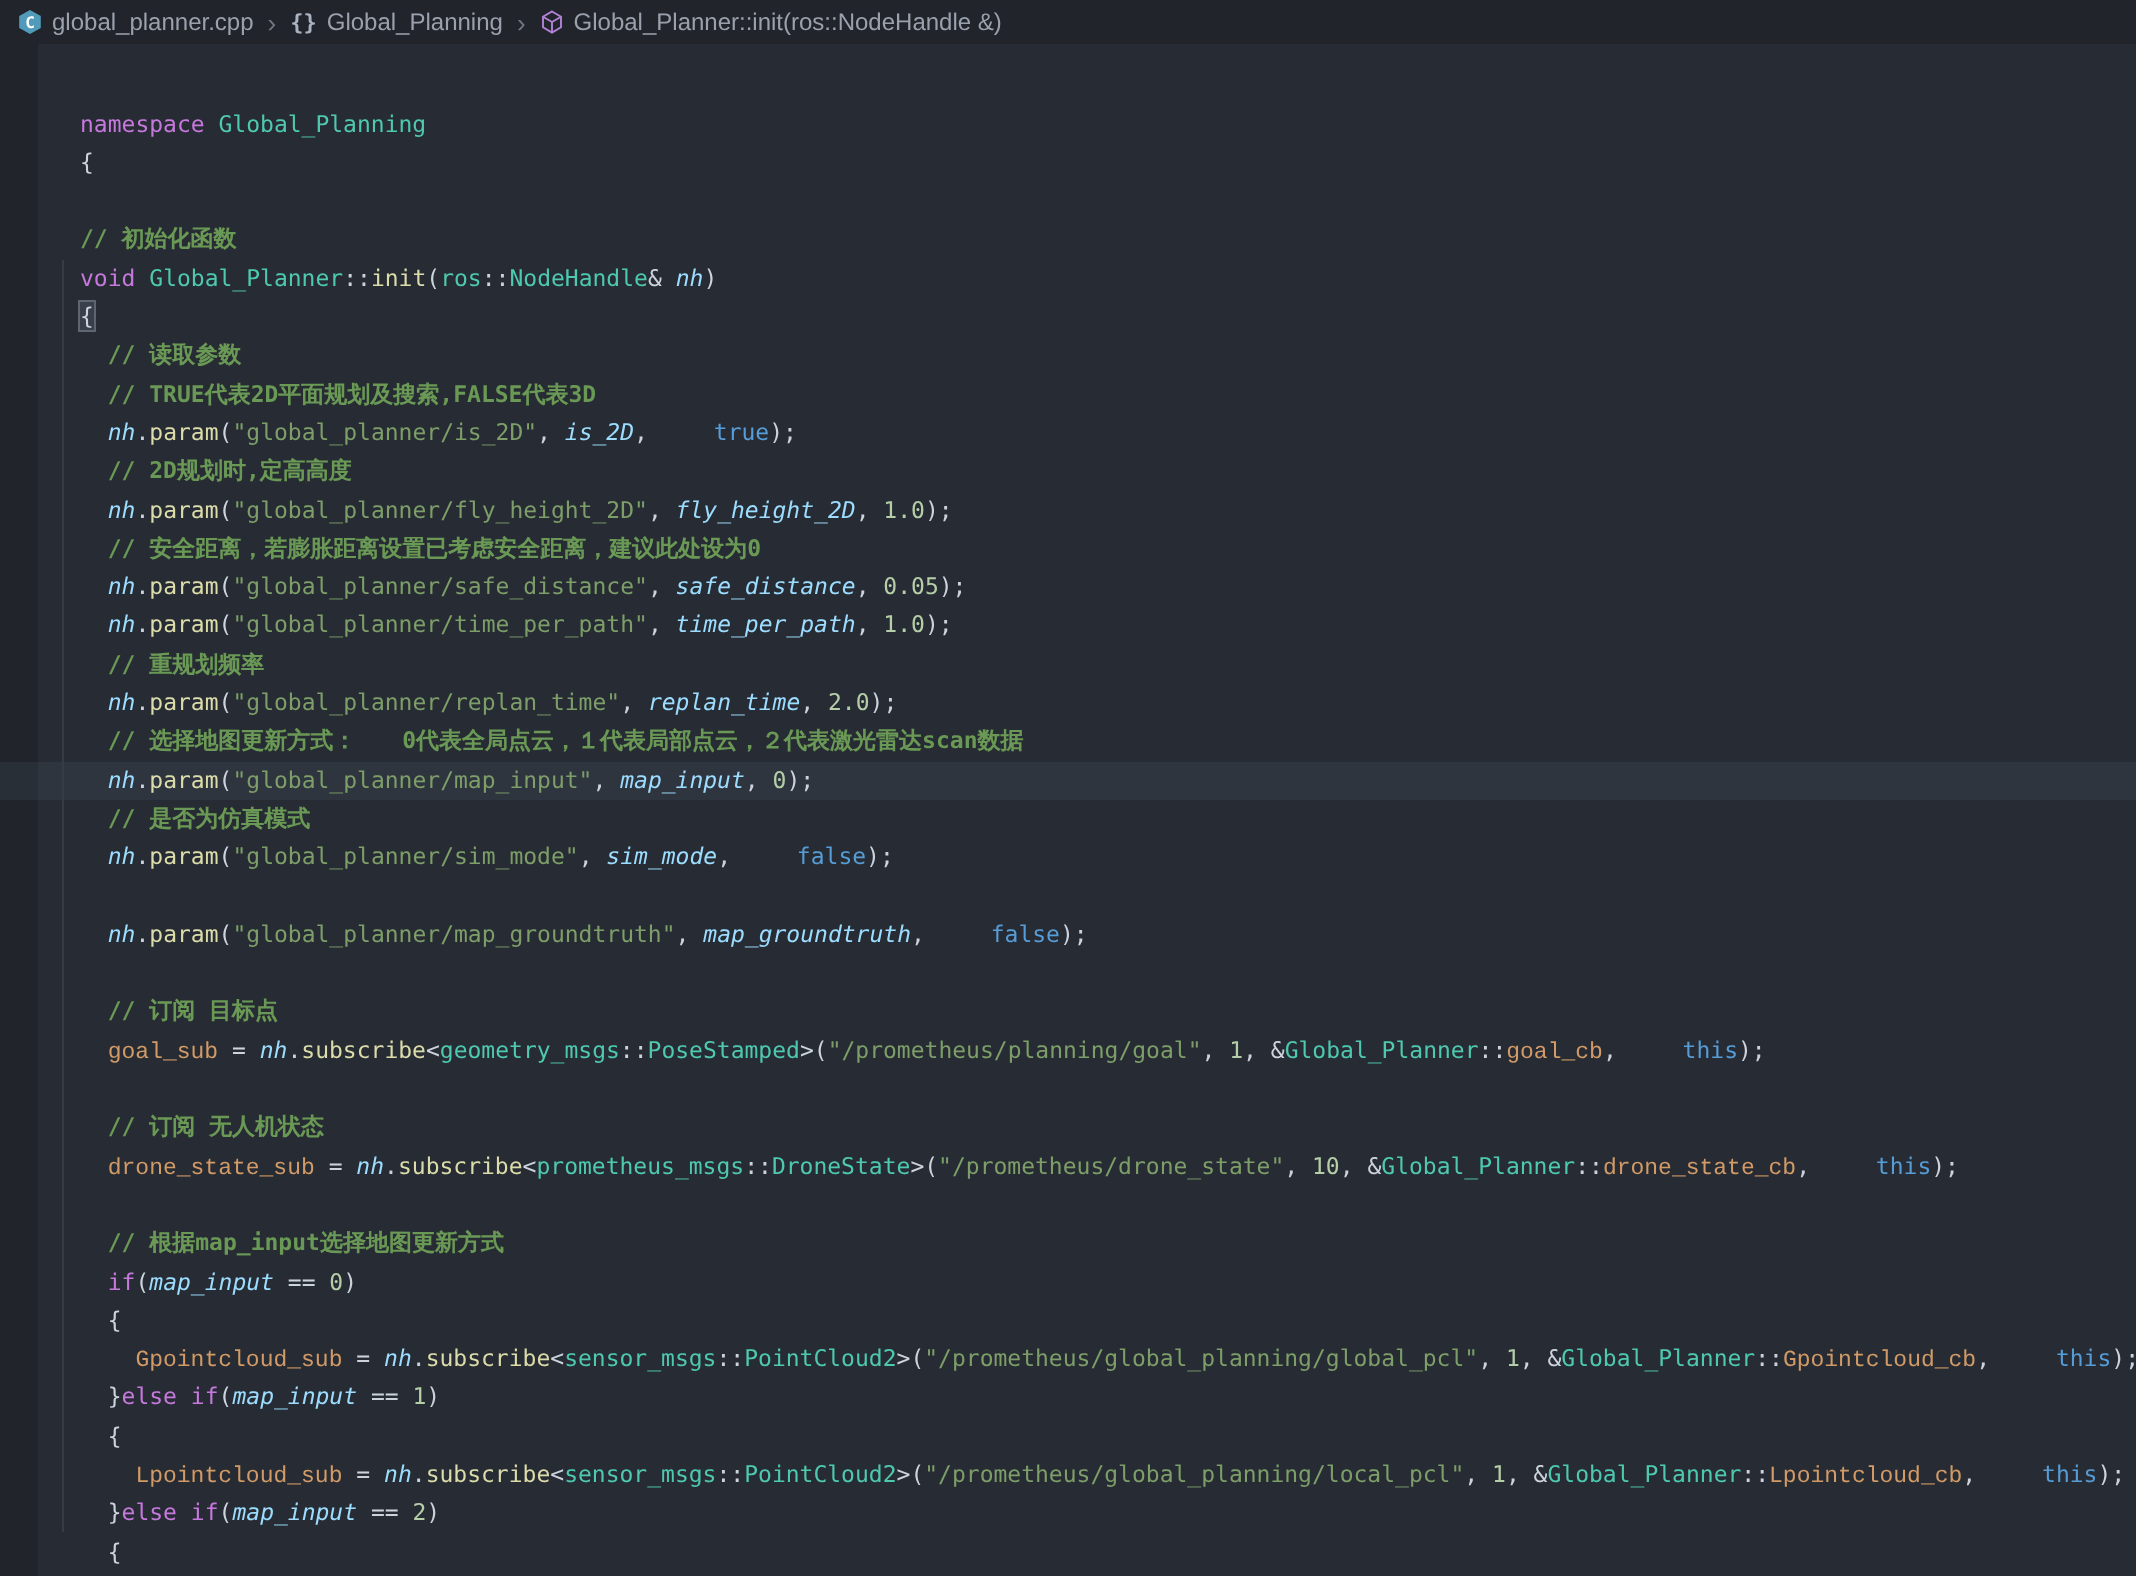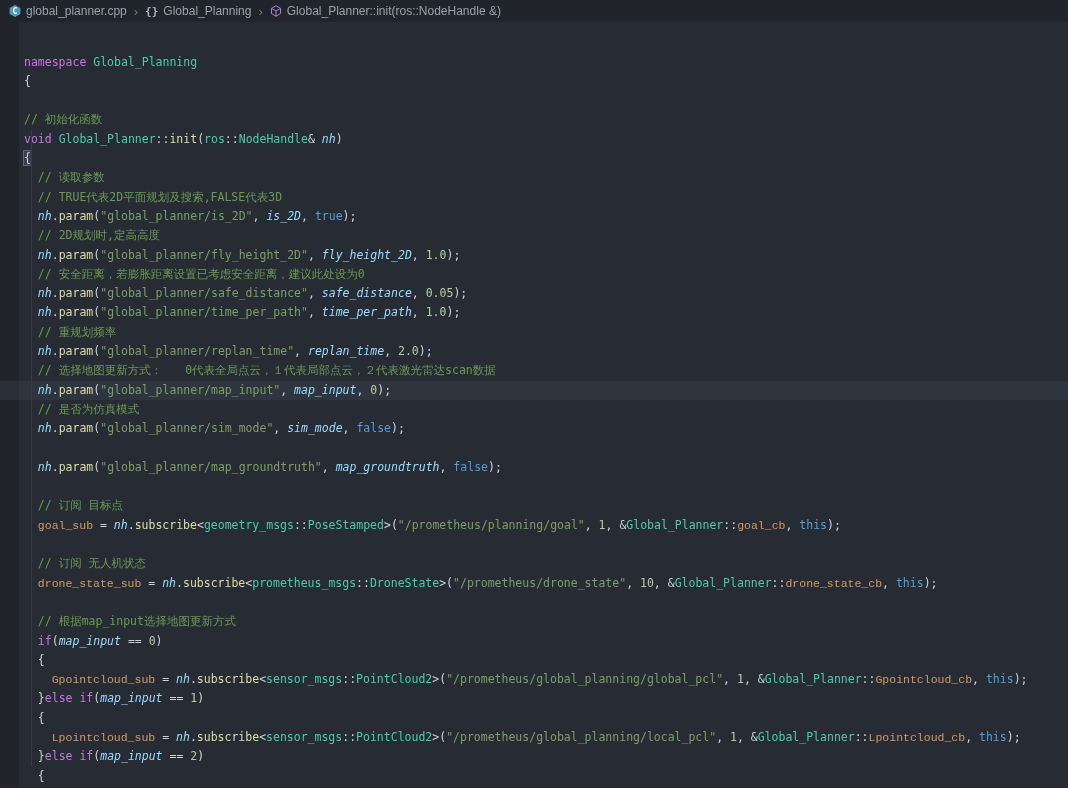--- a/index.html
+++ b/index.html
@@ -9,31 +9,31 @@
   }
   .gutter{position:absolute;left:0;top:0;bottom:0;width:19px;background:var(--c-gutter_bg,#21252b);z-index:0;}
   .indent-guide{position:absolute;left:31px;top:130px;height:636px;width:1px;background:var(--c-indent_guide,#363c46);z-index:1;}
   .code{
     position:absolute;left:0;top:14px;right:0;z-index:1;
     font-family:"DejaVu Sans Mono","DejaVu Sans",monospace;
     font-size:11.5px;line-height:19.3px;
     color:var(--c-plain,#ccd3dd);
     white-space:pre;
   }
-  .code-line{height:19.3px;padding-left:24px;}
+  .code-line{height:19.3px;padding-left:40px;}
   .code-line.hl{background:var(--c-line_highlight,rgba(160,180,210,0.07));}
   .t-kw{color:var(--c-keyword,#c678dd);}
-  .t-kc{color:var(--c-keyword_const,#569cd6);}
+  .t-kc{color:var(--c-keyword_const,#569cd6);margin-left:26px;}
   .t-ty{color:var(--c-type,#4ec9b0);}
   .t-fn{color:var(--c-function,#dcdcaa);}
   .t-va{color:var(--c-variable,#9cdcfe);font-style:italic;}
   .t-mv{color:var(--c-member,#d19a66);font-family:Liberation Mono, monospace;}
   .t-nu{color:var(--c-number,#b5cea8);}
   .t-st{color:var(--c-string,#7d9e68);}
-  .t-cmt{color:var(--c-comment,#6a9955);}
+  .t-cmt{color:var(--c-comment,#6a9955);font-weight:bold;}
   .t-brk{background:#3a404b;box-shadow:0 0 0 1px #5f6672;}
   .bar{
     position:absolute;top:0;left:0;right:0;height:22px;z-index:3;
     background:var(--c-bar_bg,#21252b);
     display:flex;align-items:center;padding:0 9px;gap:6px;
     font-family:"Liberation Sans",sans-serif;font-size:12px;
     color:var(--c-breadcrumb_text,#9aa1ac);
   }
   .bc-item{display:inline-flex;align-items:center;gap:5px;cursor:pointer;white-space:nowrap;}
   .sep{color:#6e7681;font-size:13px;line-height:1;padding:0 1px;}

